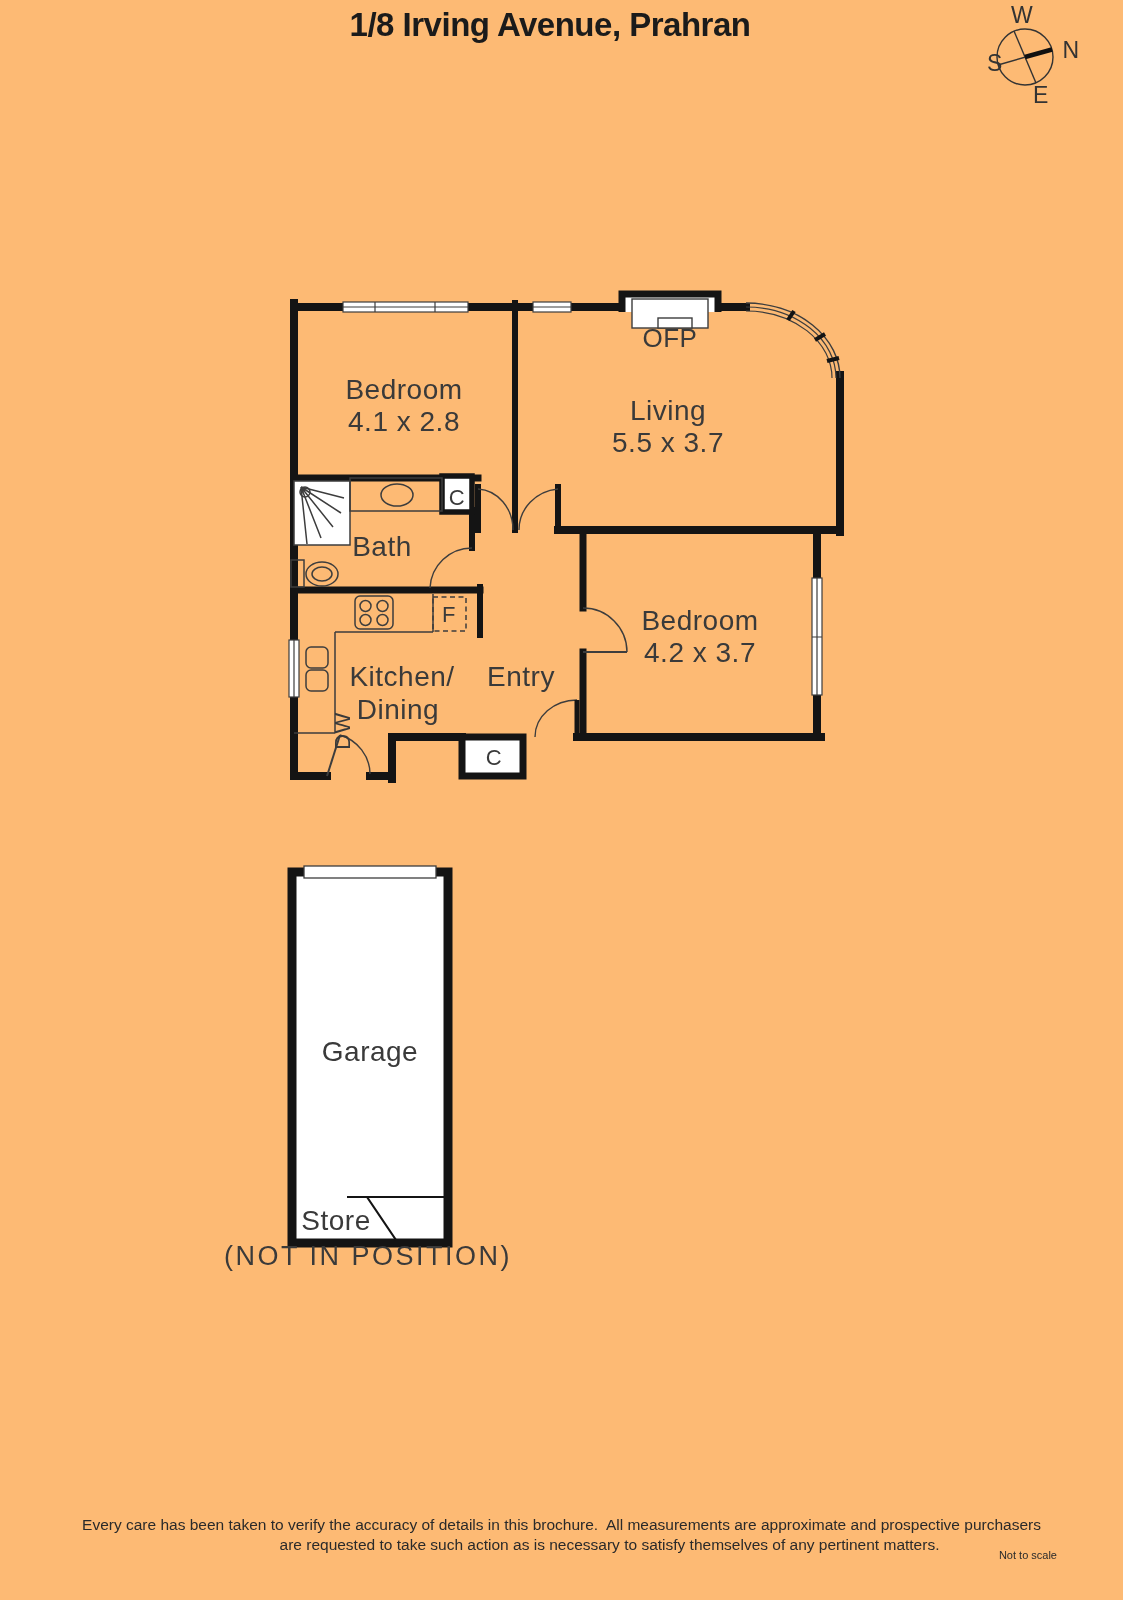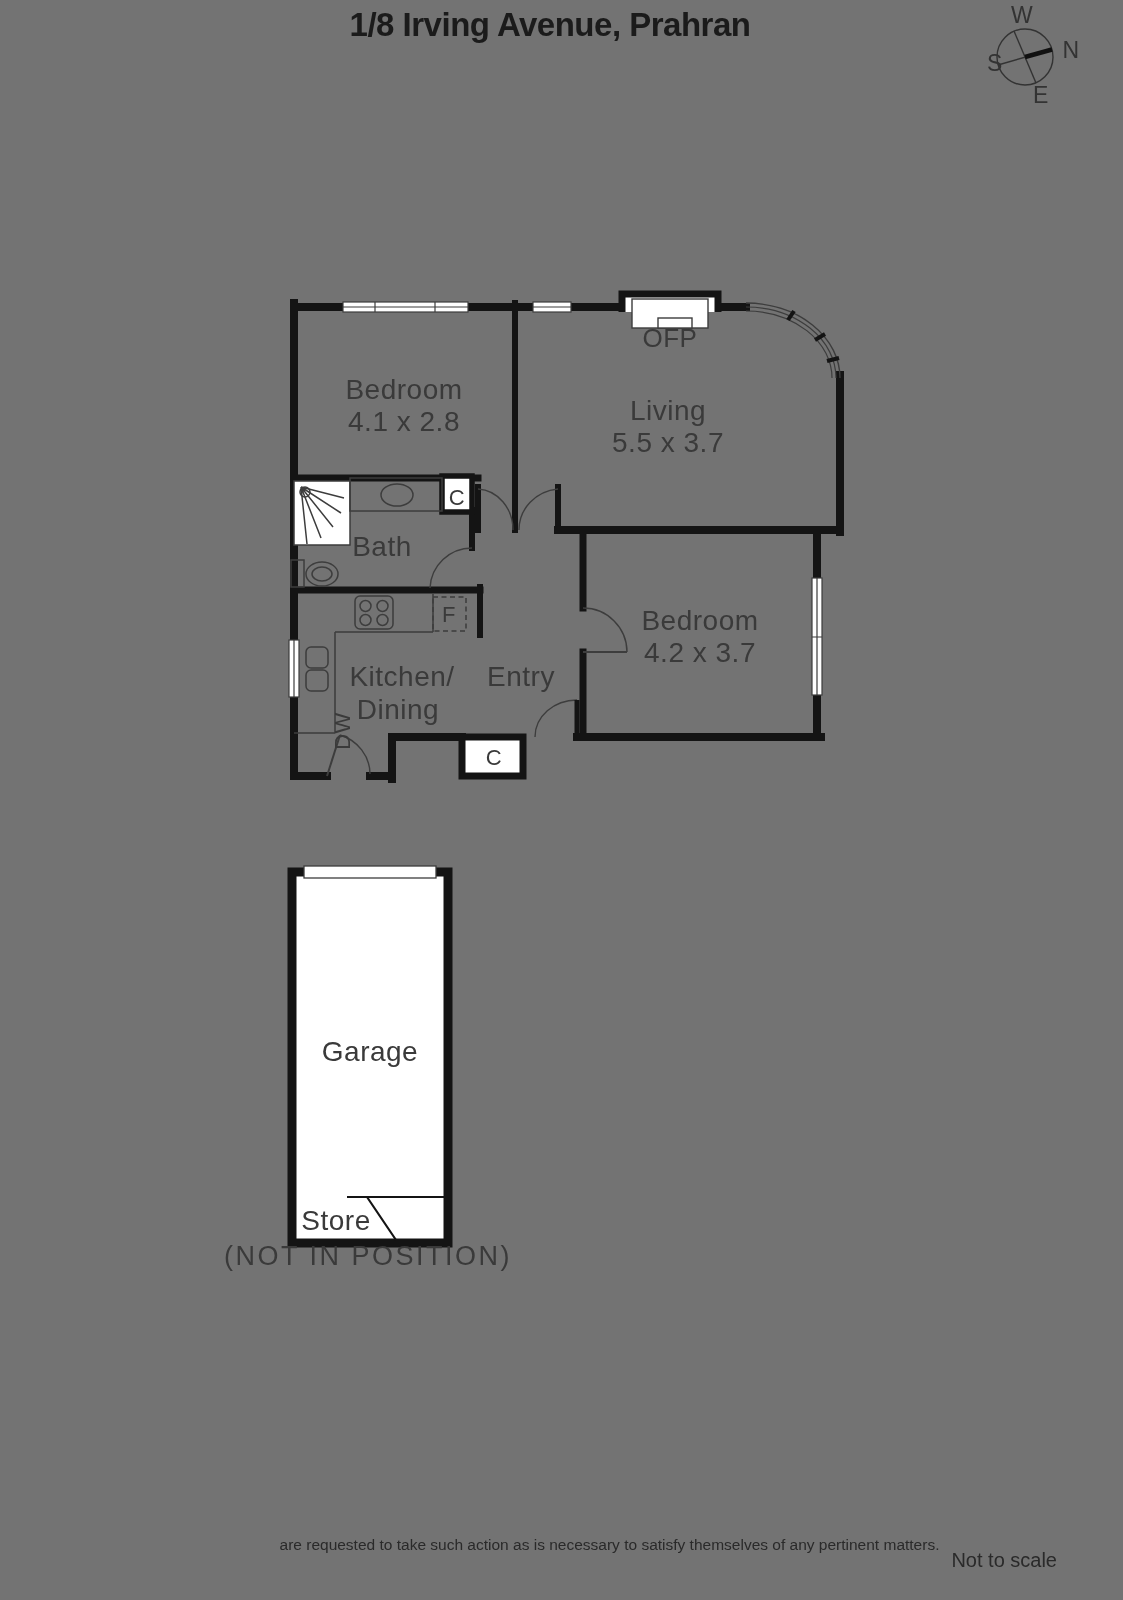--- a/index.html
+++ b/index.html
@@ -1,38 +1,38 @@
 <!DOCTYPE html>
 <html><head>
 <meta charset="utf-8">
 <style>
   html,body{margin:0;padding:0;background:#ffffff;}
   .page{
     position:relative;
     width:1123px;height:1600px;
-    background:#737373;
+    background:#fdba74;
     font-family:"Liberation Sans", sans-serif;
     overflow:hidden;
   }
   .title{
     position:absolute;top:6px;left:0;width:1100px;
     text-align:center;
     font-size:33px;font-weight:bold;letter-spacing:-0.5px;
     color:#1b1b1b;
   }
   .plan-svg{position:absolute;left:0;top:0;width:1123px;height:1600px;}
   .footer-line{
     position:absolute;left:0;width:100%;
     text-align:center;font-size:15.5px;color:#2a2a2a;
   }
   .footer-line.l1{top:1516px;}
   .footer-line.l2{top:1536px;margin-left:48px;}
   .scale-note{
     position:absolute;top:1549px;right:66px;
-    font-size:20px;color:#2a2a2a;
+    font-size:11px;color:#2a2a2a;
   }
   
   text{fill:#3a3a3a;font-family:"Liberation Sans", sans-serif;letter-spacing:0.5px;}
   .room-lbl{font-size:28px;}
   .small-lbl{font-size:22px;}
   .ofp-lbl{font-size:26px;}
   .nip-lbl{font-size:27px;letter-spacing:2.5px;}
   .compass-lbl{font-size:23px;fill:#333;}
 </style>
 </head>
@@ -187,16 +187,17 @@
       <text class="room-lbl" x="521" y="686" text-anchor="middle">Entry</text>
       <text class="room-lbl" x="700" y="630" text-anchor="middle">Bedroom</text>
       <text class="room-lbl" x="700" y="662" text-anchor="middle">4.2 x 3.7</text>
       <text class="small-lbl" x="494" y="765" text-anchor="middle">C</text>
       <text class="room-lbl" x="370" y="1061" text-anchor="middle">Garage</text>
       <text class="room-lbl" x="336" y="1230" text-anchor="middle">Store</text>
       <text class="nip-lbl" x="368" y="1265" text-anchor="middle">(NOT IN POSITION)</text>
     </g>
   </svg>
 
+  <div class="footer-line l1">Every care has been taken to verify the accuracy of details in this brochure.&nbsp; All measurements are approximate and prospective purchasers</div>
   <div class="footer-line l2">are requested to take such action as is necessary to satisfy themselves of any pertinent matters.</div>
   <div class="scale-note">Not to scale</div>
 
 </div>
 
 </body></html>

